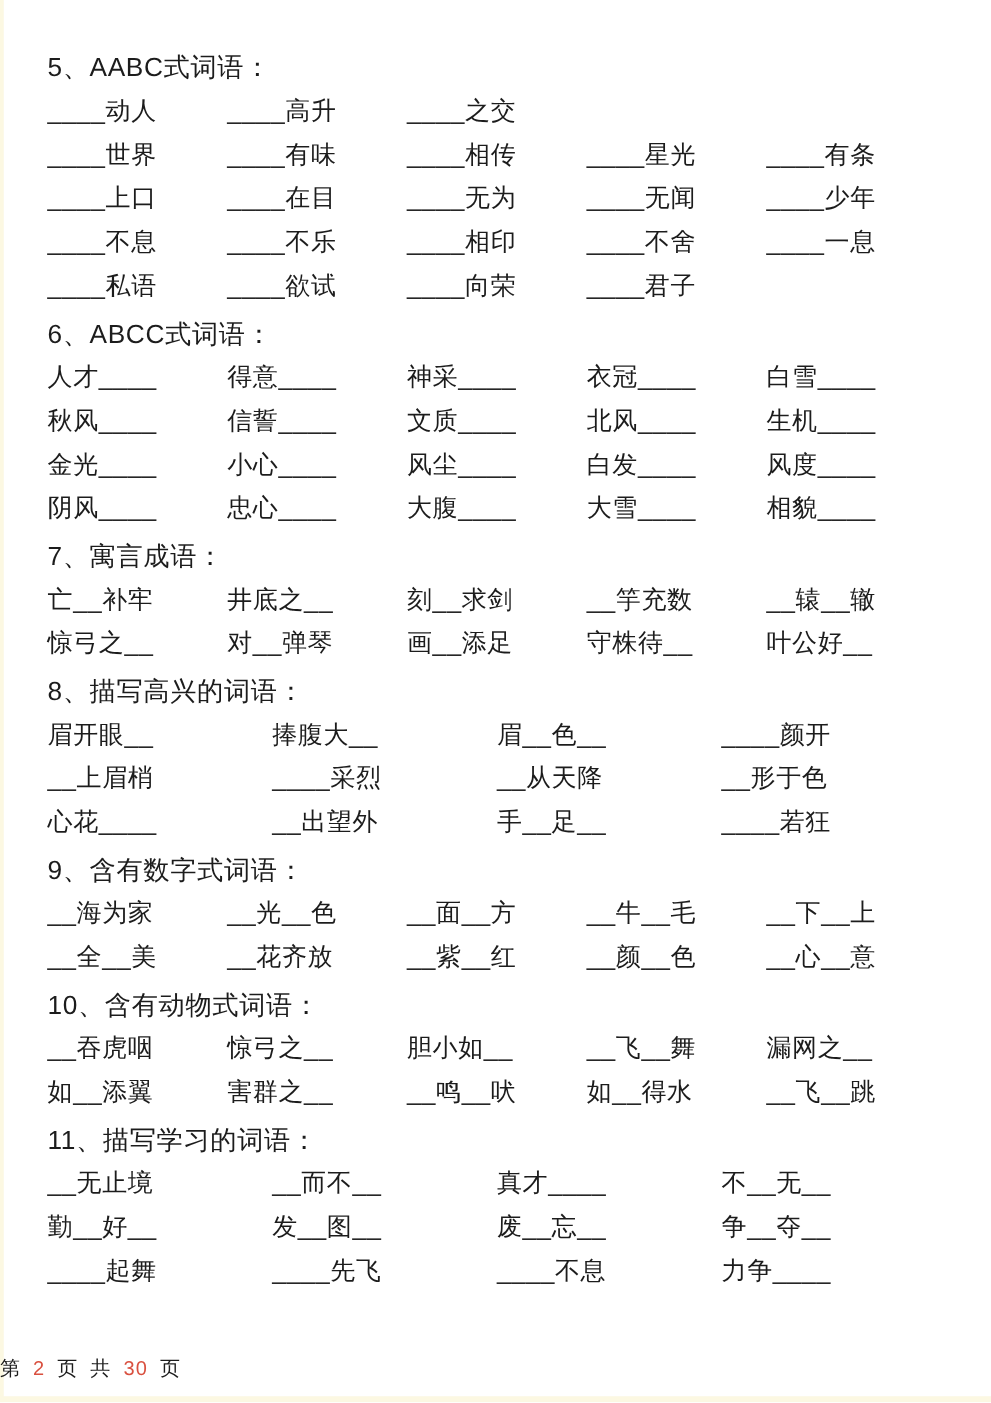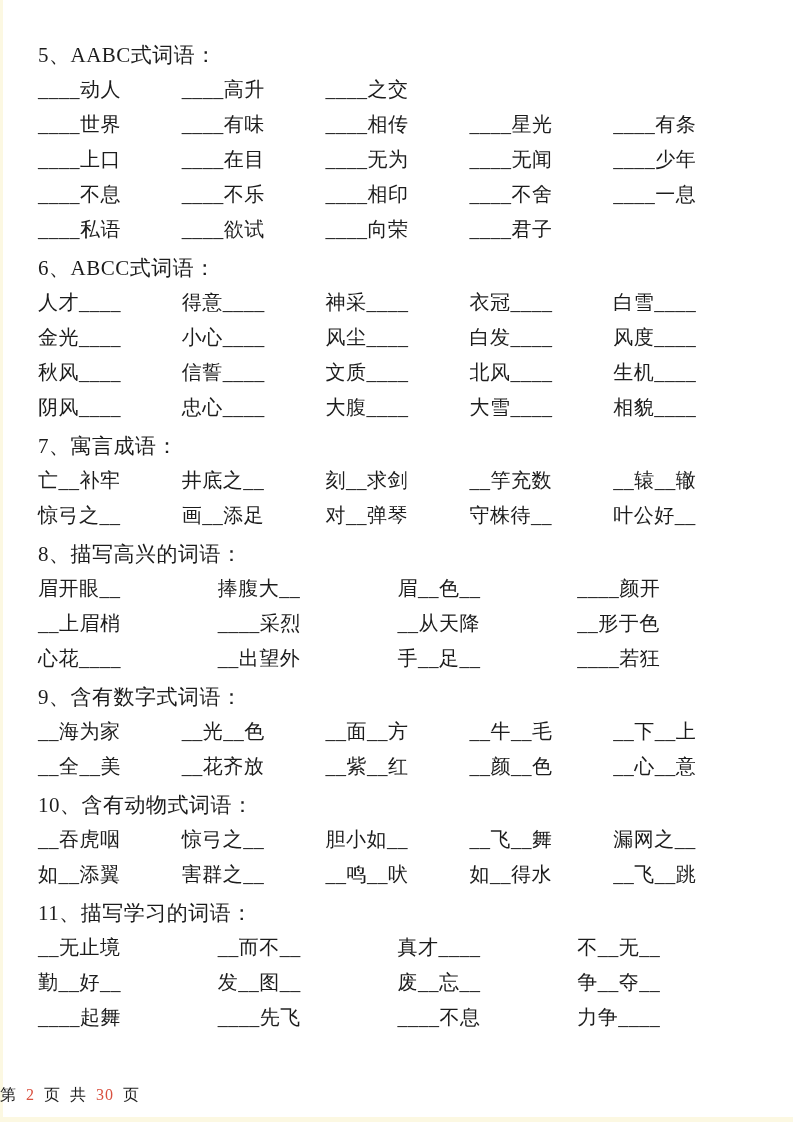--- a/index.html
+++ b/index.html
@@ -7,21 +7,21 @@
     padding: 0;
     background: #ffffff;
   }
   .page {
     position: relative;
     width: 793px;
     height: 1122px;
     box-sizing: border-box;
     background: #ffffff;
     color: #1c1c1c;
-    font-family: Liberation Serif, serif;
+    font-family: Liberation Sans, sans-serif;
     padding: 40px 36px 0 38px;
     overflow: hidden;
   }
   .edge-left {
     position: absolute;
     left: 0; top: 0;
     width: 3px; height: 100%;
     background: #fcf8e2;
   }
   .edge-bottom {
@@ -104,54 +104,54 @@
       <section class="section">
         <div class="heading">6、ABCC式词语：</div>
         <div class="row cols-5">
           <span class="cell">人才____</span>
           <span class="cell">得意____</span>
           <span class="cell">神采____</span>
           <span class="cell">衣冠____</span>
           <span class="cell">白雪____</span>
         </div>
         <div class="row cols-5">
+          <span class="cell">秋风____</span>
+          <span class="cell">信誓____</span>
+          <span class="cell">文质____</span>
+          <span class="cell">北风____</span>
+          <span class="cell">生机____</span>
+        </div>
+        <div class="row cols-5">
           <span class="cell">金光____</span>
           <span class="cell">小心____</span>
           <span class="cell">风尘____</span>
           <span class="cell">白发____</span>
           <span class="cell">风度____</span>
         </div>
         <div class="row cols-5">
-          <span class="cell">秋风____</span>
-          <span class="cell">信誓____</span>
-          <span class="cell">文质____</span>
-          <span class="cell">北风____</span>
-          <span class="cell">生机____</span>
-        </div>
-        <div class="row cols-5">
           <span class="cell">阴风____</span>
           <span class="cell">忠心____</span>
           <span class="cell">大腹____</span>
           <span class="cell">大雪____</span>
           <span class="cell">相貌____</span>
         </div>
       </section>
       <section class="section">
         <div class="heading">7、寓言成语：</div>
         <div class="row cols-5">
           <span class="cell">亡__补牢</span>
           <span class="cell">井底之__</span>
           <span class="cell">刻__求剑</span>
           <span class="cell">__竽充数</span>
           <span class="cell">__辕__辙</span>
         </div>
         <div class="row cols-5">
           <span class="cell">惊弓之__</span>
+          <span class="cell">对__弹琴</span>
           <span class="cell">画__添足</span>
-          <span class="cell">对__弹琴</span>
           <span class="cell">守株待__</span>
           <span class="cell">叶公好__</span>
         </div>
       </section>
       <section class="section">
         <div class="heading">8、描写高兴的词语：</div>
         <div class="row cols-4">
           <span class="cell">眉开眼__</span>
           <span class="cell">捧腹大__</span>
           <span class="cell">眉__色__</span>

